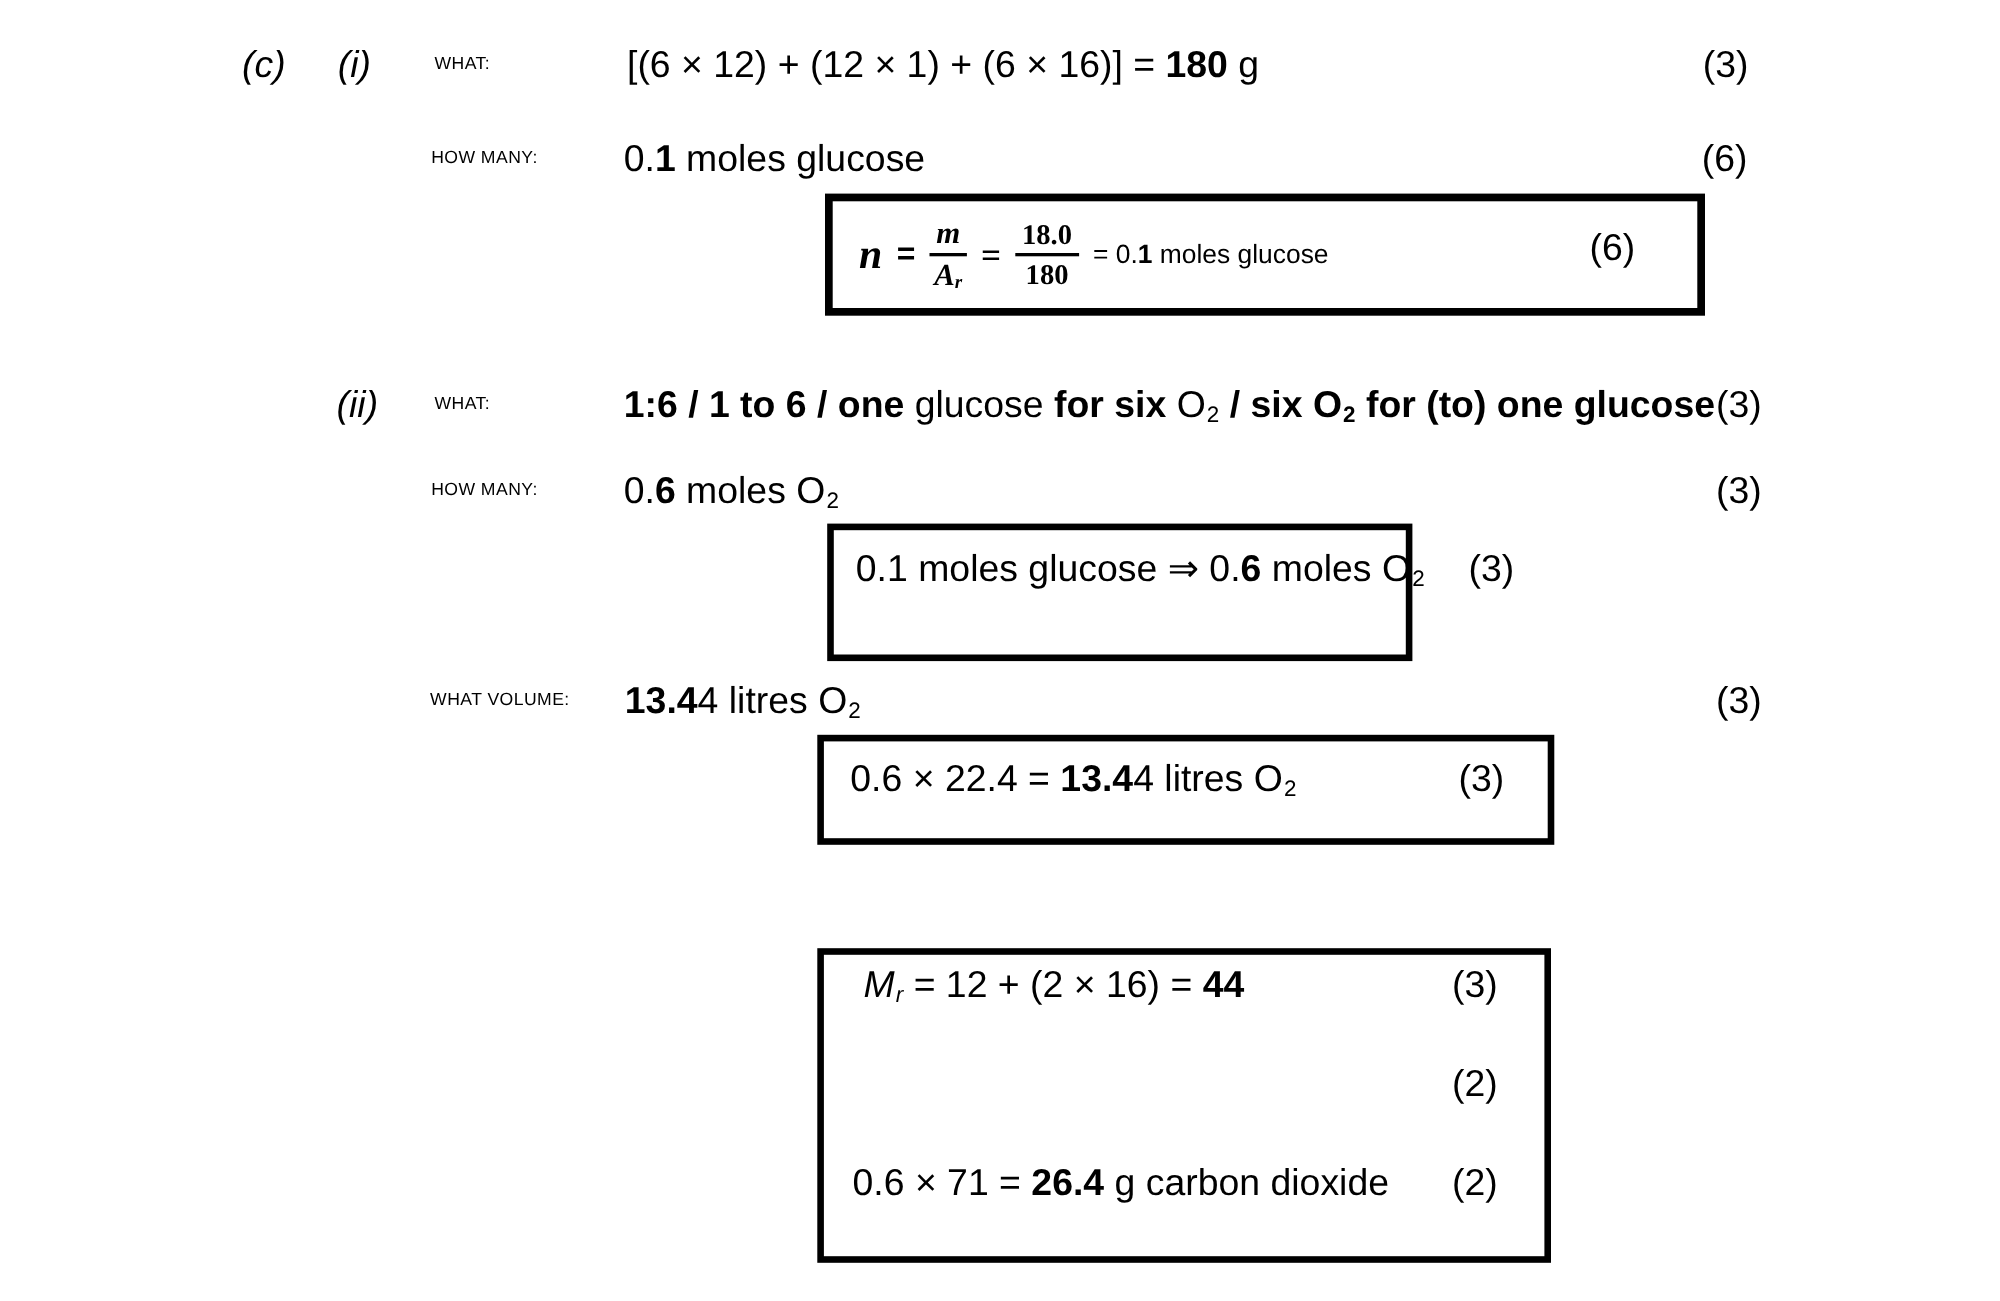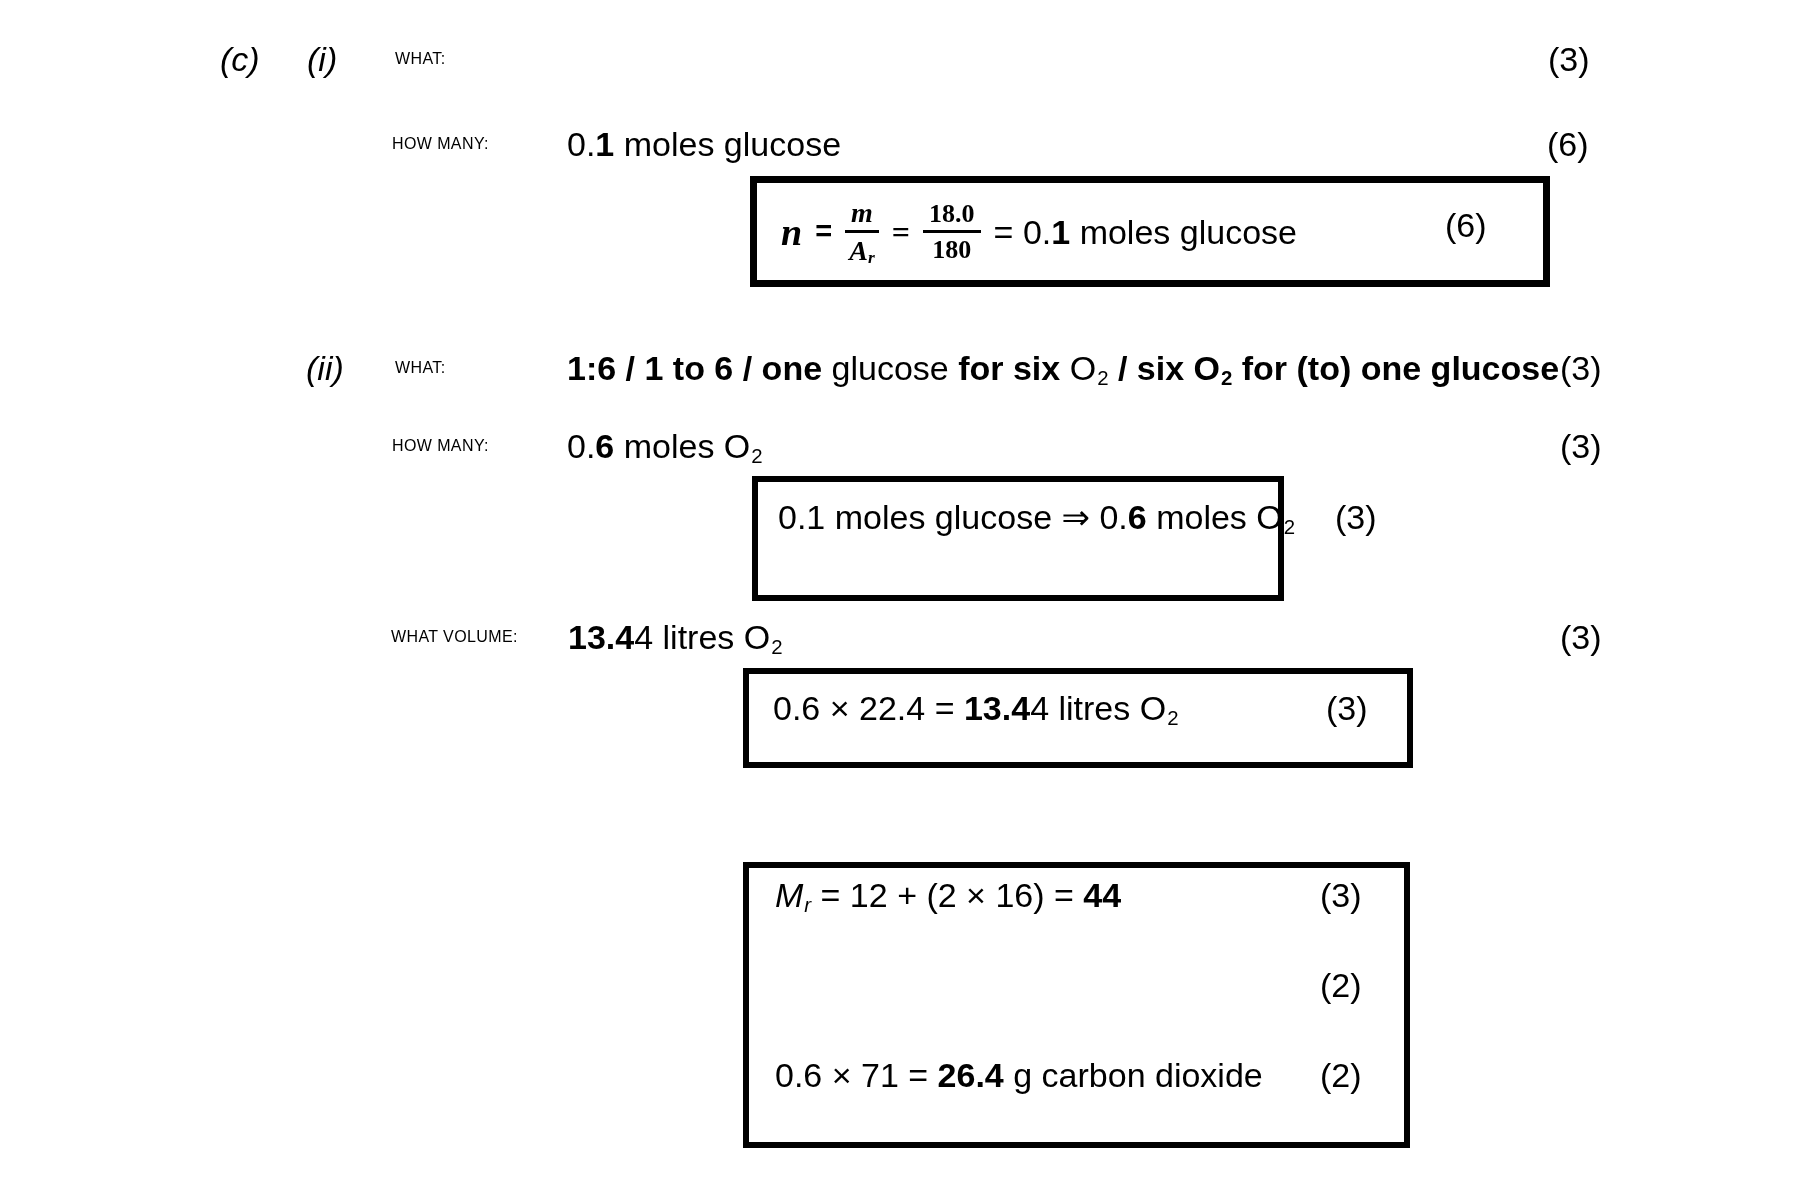--- a/index.html
+++ b/index.html
@@ -26,31 +26,32 @@
   
   .formula{position:absolute;inset:0;display:flex;align-items:center;padding-left:24px;gap:13px;}
   .mathn{font-family:"Liberation Serif",serif;font-style:italic;font-weight:600;font-size:38px;line-height:1;}
   .matheq{font-weight:bold;font-size:29px;line-height:1;}
   .matheqserif{font-family:"Liberation Serif",serif;font-weight:bold;font-size:32px;line-height:1;}
   .frac{display:inline-flex;flex-direction:column;align-items:center;font-family:"Liberation Serif",serif;font-weight:bold;font-style:italic;font-size:28px;line-height:1.05;}
   .frac .num{border-bottom:3px solid var(--fg,#000000);padding:0 6px 3px;}
   .frac .den{padding-top:3px;}
   .frac.upright{font-style:normal;font-size:26px;}
   .fracsub{font-size:.62em;position:relative;top:.18em;}
-  .result{font-size:34px;line-height:1;white-space:nowrap;}
+  .result{font-size:24px;line-height:1;white-space:nowrap;}
 </style>
 </head>
 <body>
 
 <div class="canvas" style="--bg: #ffffff; --fg: #000000;">
 
   <div class="row" style="top:42px">
     <span class="part" style="left:220px">(c)</span>
     <span class="part" style="left:307px">(i)</span>
     <span class="qlabel" style="left:395px">WHAT:</span>
+    <span style="left:570px"><span>[(6 × 12) + (12 × 1) + (6 × 16)] = </span><span class="b">180</span><span> g</span></span>
     <span class="mark" style="left:1548px">(3)</span>
   </div>
 
   <div class="row" style="top:127px">
     <span class="qlabel" style="left:392px">HOW MANY:</span>
     <span style="left:567px"><span>0.</span><span class="b">1</span><span> moles glucose</span></span>
     <span class="mark" style="left:1547px">(6)</span>
   </div>
 
   <div class="workbox thick" style="left:750px;top:176px;width:800px;height:111px">
@@ -95,20 +96,20 @@
     <span class="mark" style="left:1560px">(3)</span>
   </div>
 
   <div class="workbox" style="left:743px;top:668px;width:670px;height:100px">
     <span class="boxline" style="left:24px;top:17px"><span>0.6 × 22.4 = </span><span class="b">13.4</span><span>4 litres O</span><span class="sub">2</span></span>
     <span class="boxmark" style="left:577px;top:17px">(3)</span>
   </div>
 
 
   <div class="workbox" style="left:743px;top:862px;width:667px;height:286px">
-    <span class="boxline" style="left:26px;top:10px"><span class="i">M</span><span class="i sub">r</span><span> = 12 + (2 × 16) = </span><span class="b">44</span></span>
+    <span class="boxline" style="left:36px;top:10px"><span class="i">M</span><span class="i sub">r</span><span> = 12 + (2 × 16) = </span><span class="b">44</span></span>
     <span class="boxmark" style="left:571px;top:10px">(3)</span>
     <span class="boxmark" style="left:571px;top:100px">(2)</span>
     <span class="boxline" style="left:26px;top:190px"><span>0.6 × 71 = </span><span class="b">26.4</span><span> g carbon dioxide</span></span>
     <span class="boxmark" style="left:571px;top:190px">(2)</span>
   </div>
 
 </div>
 
 </body></html>

